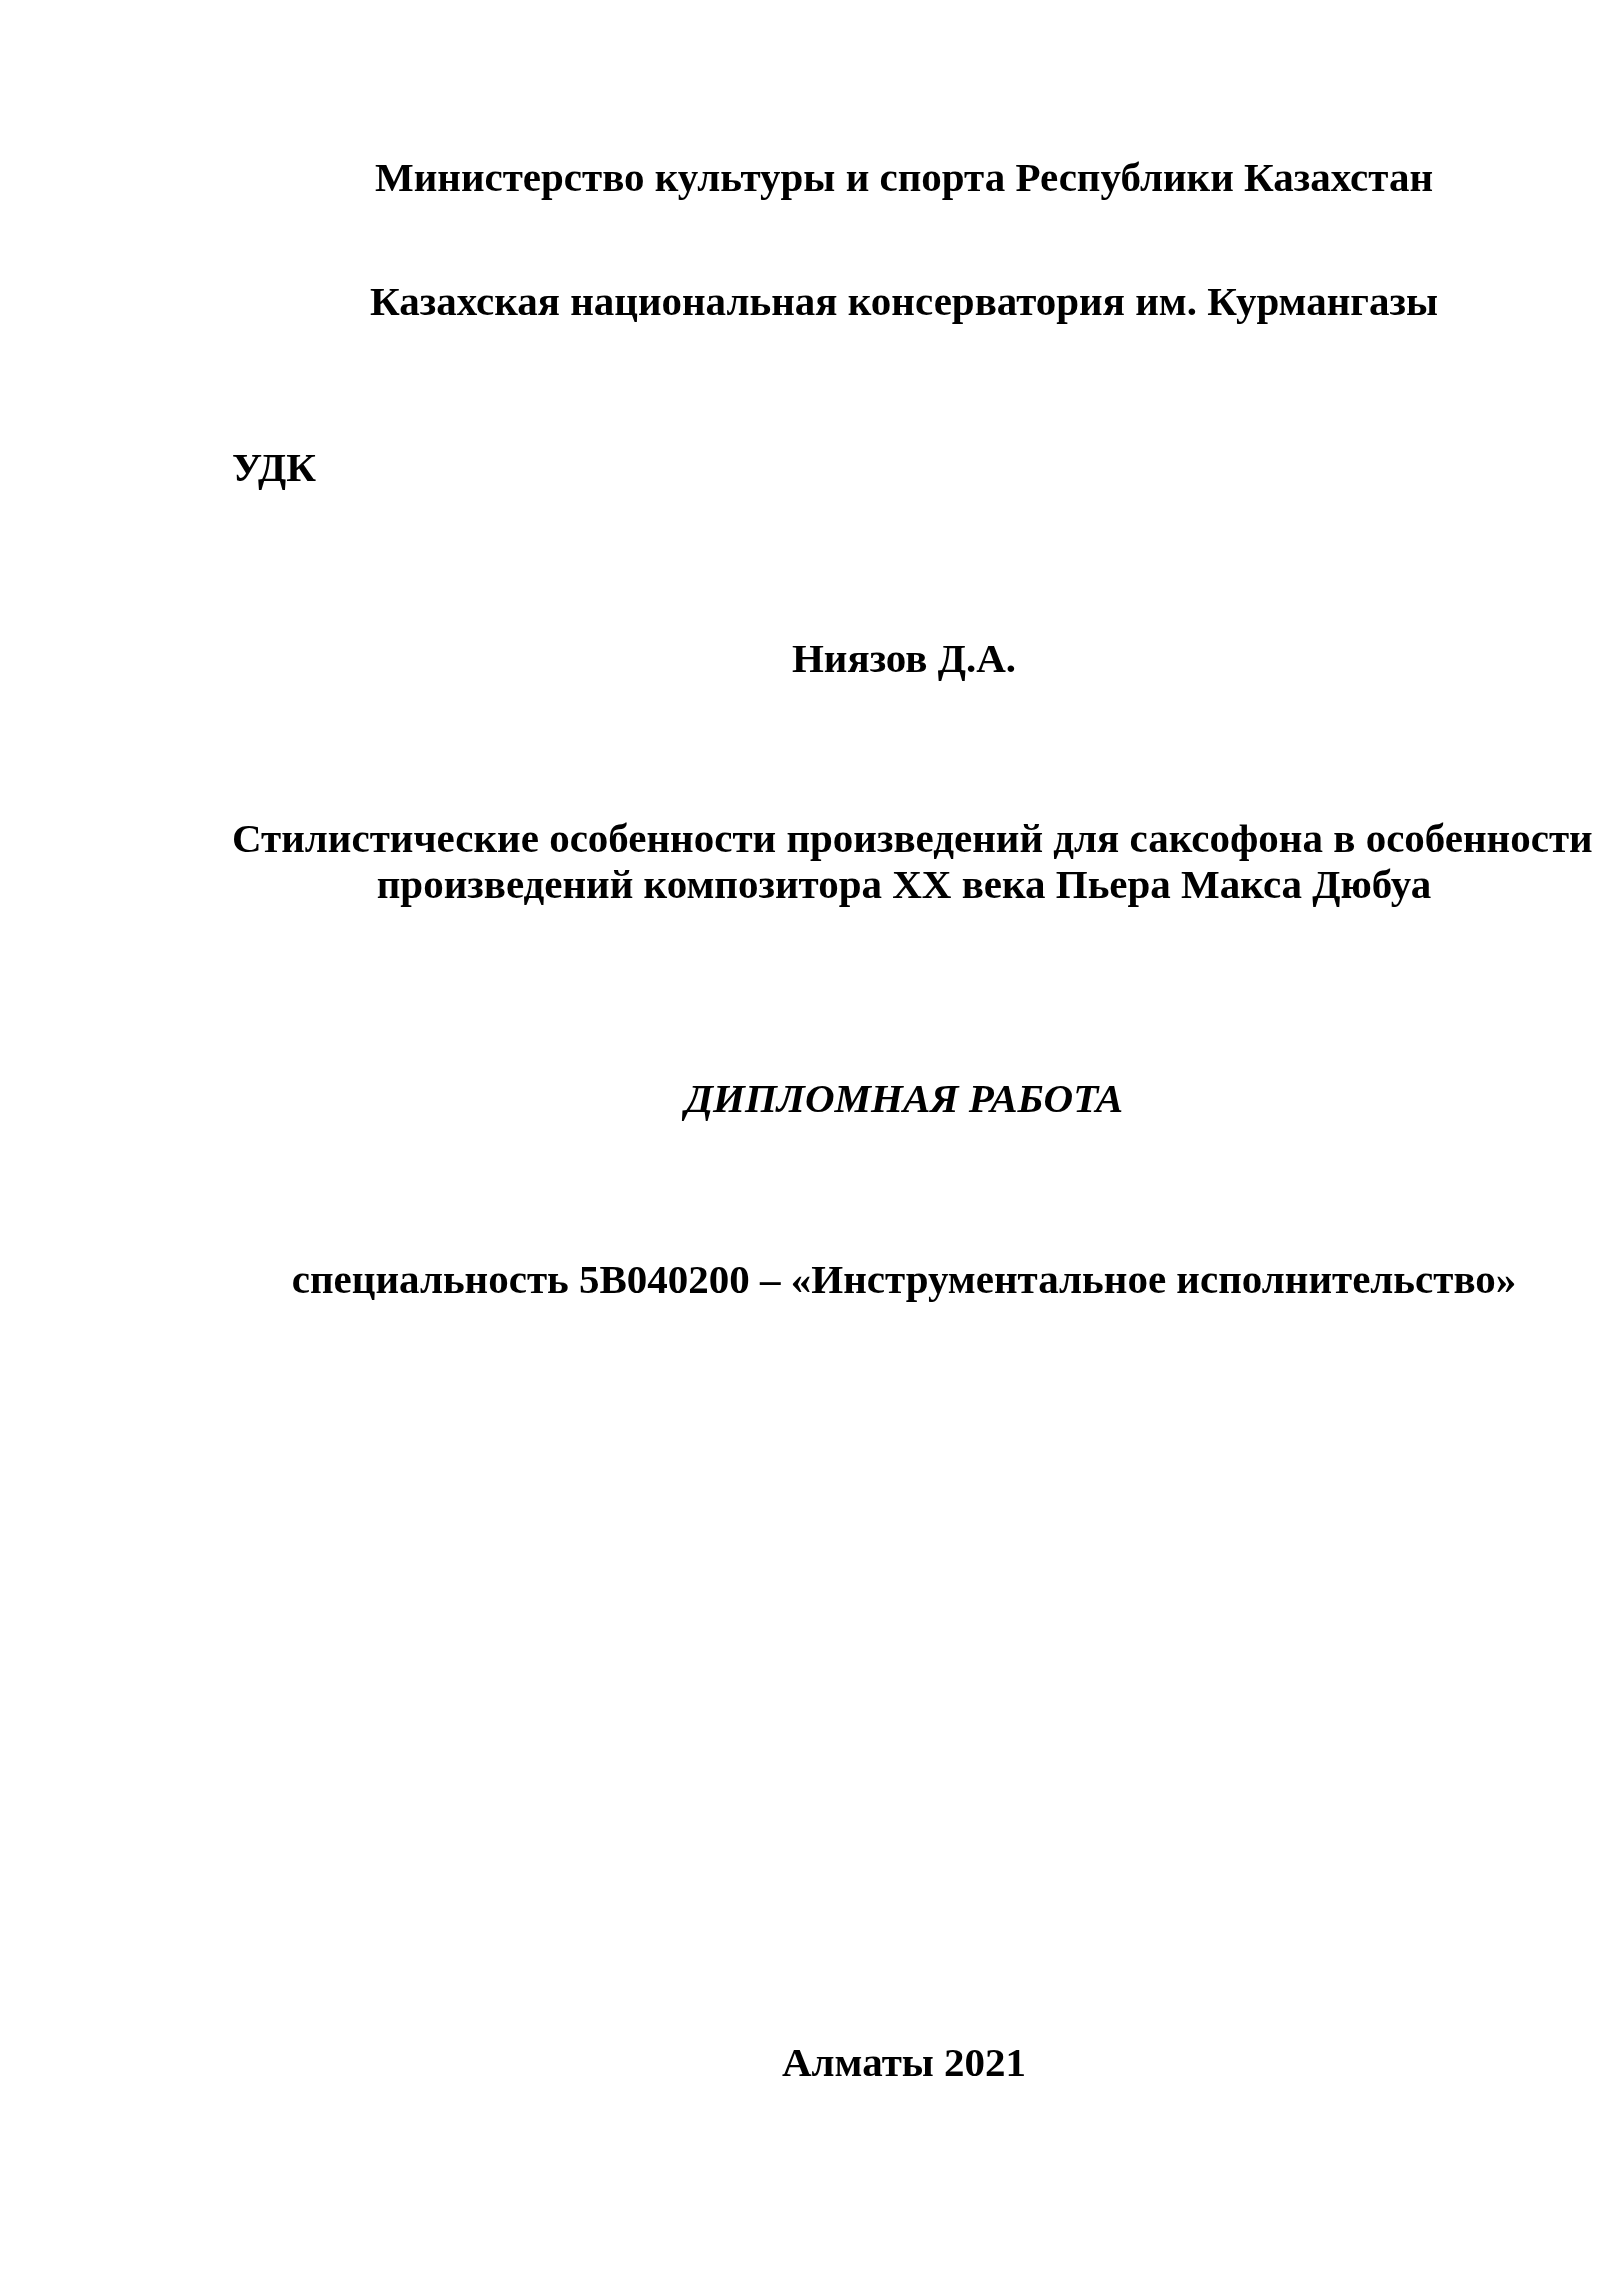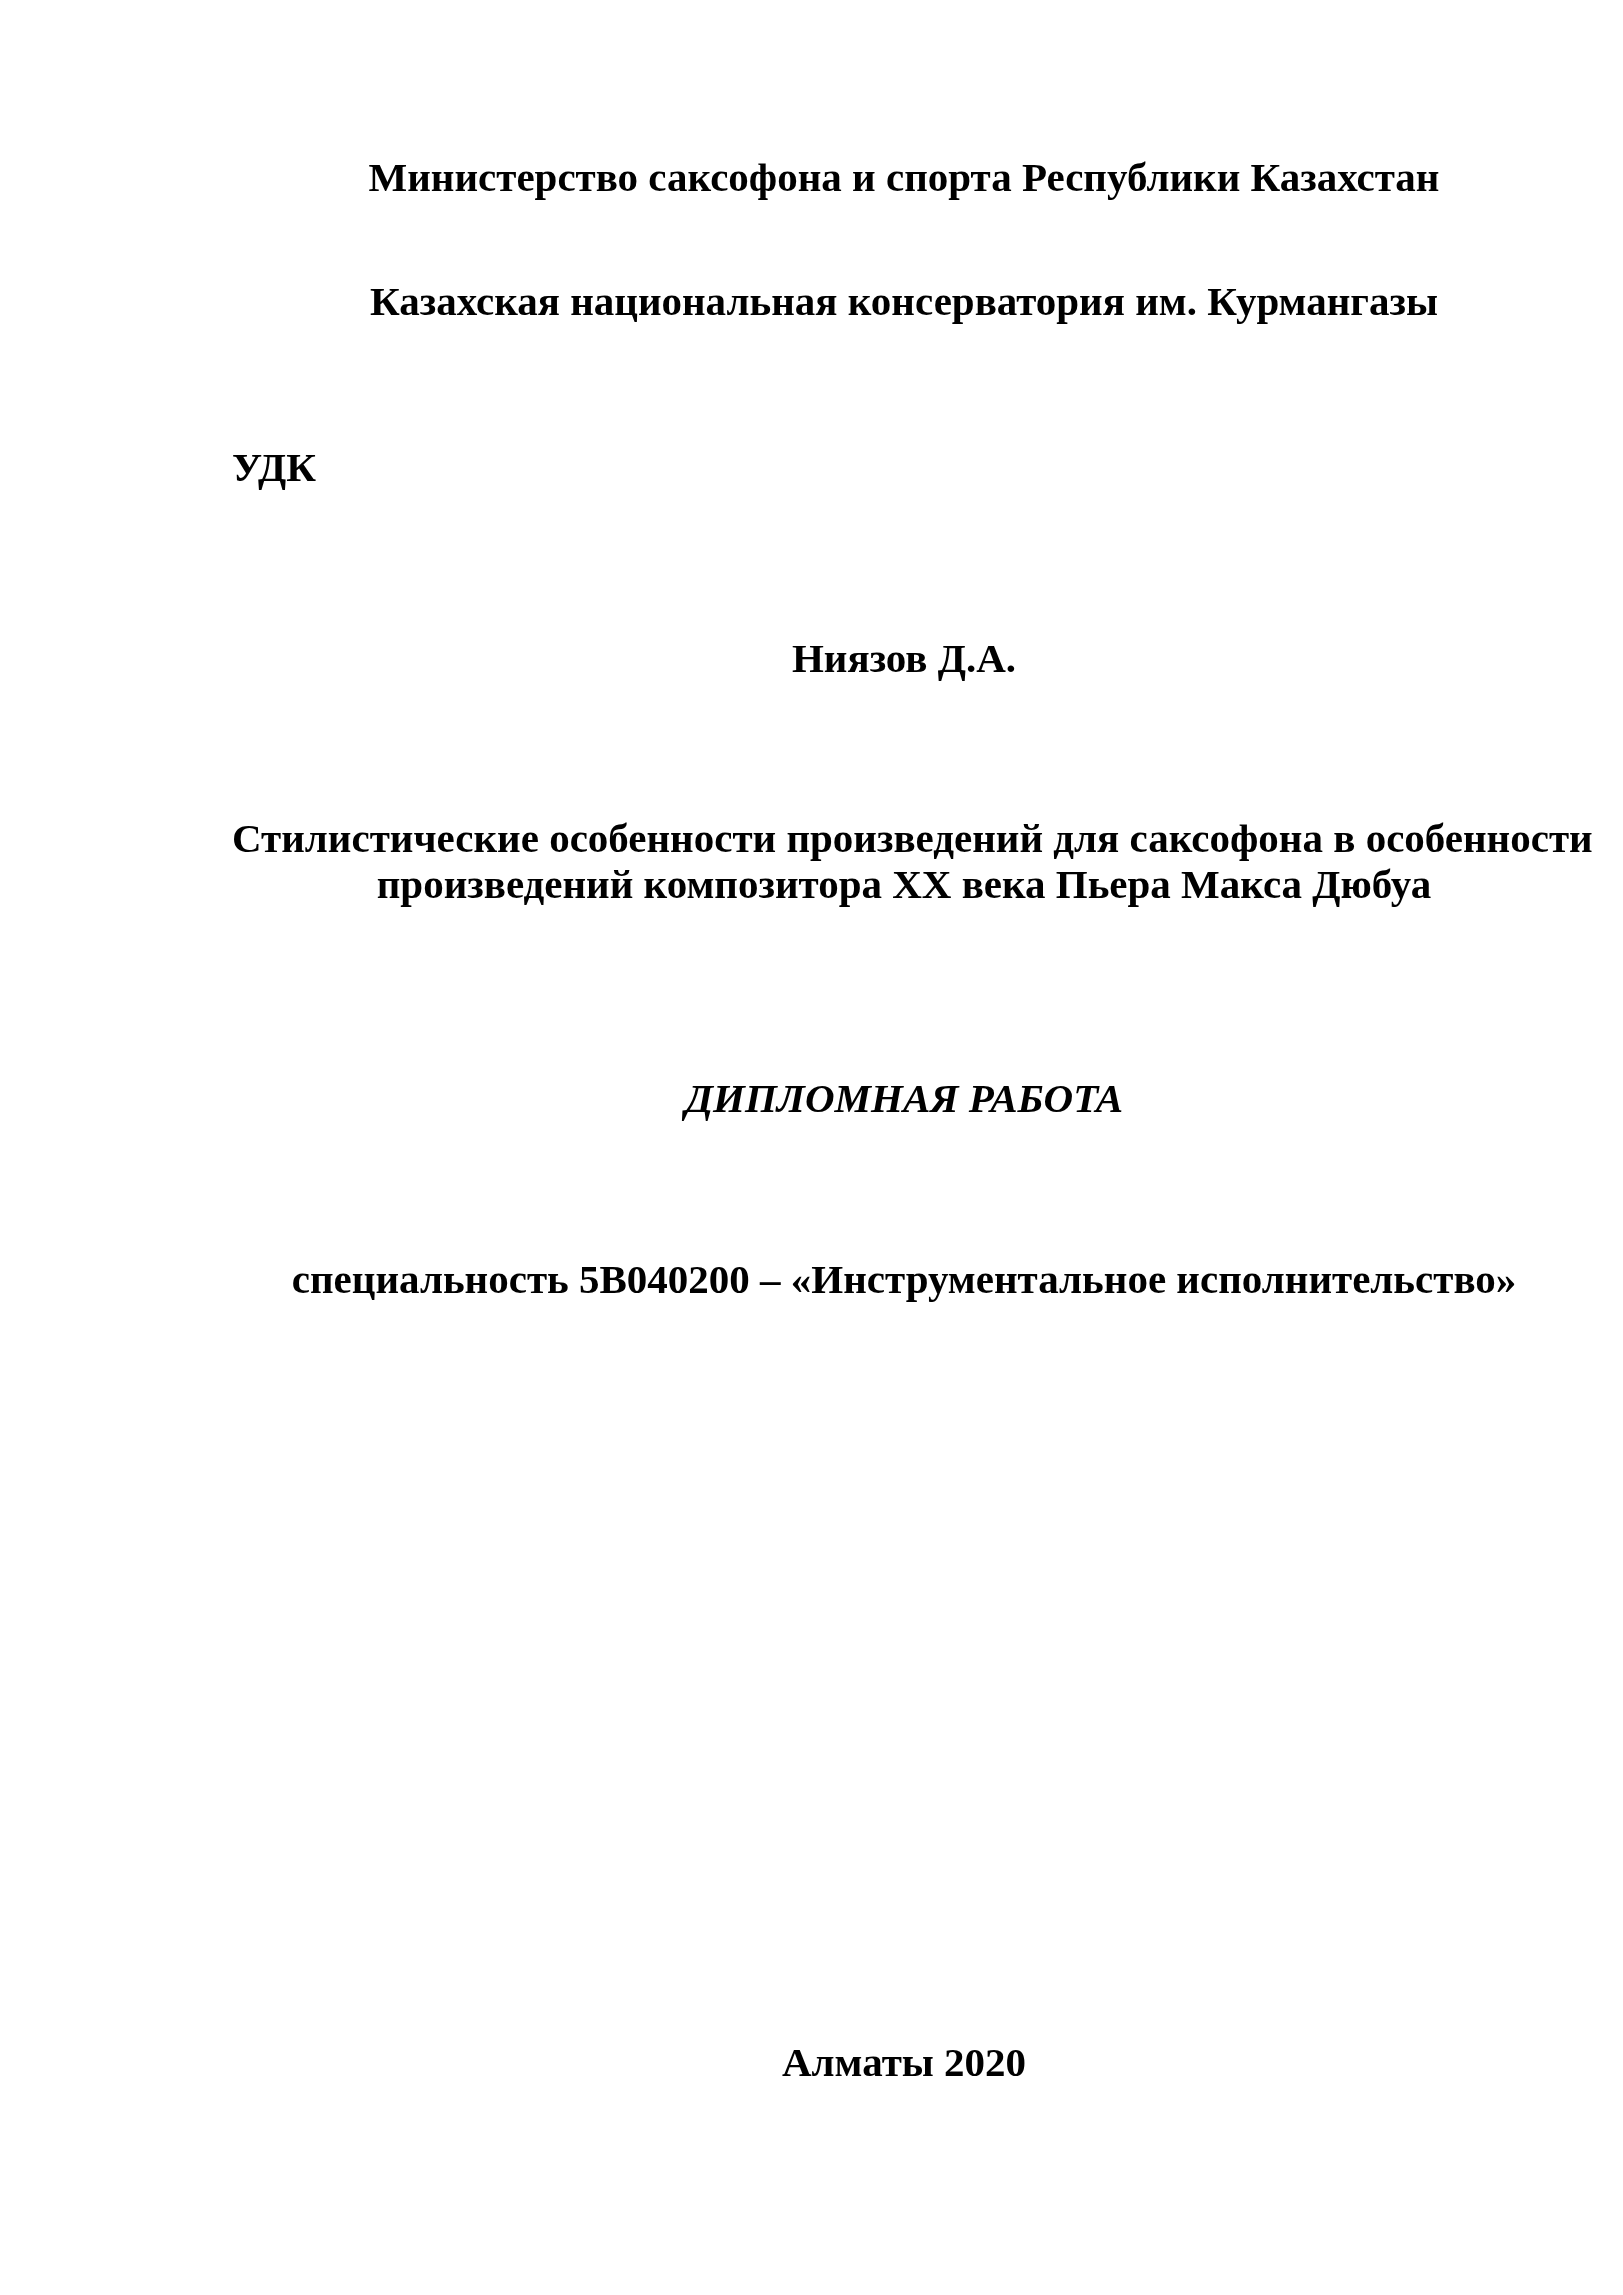--- a/index.html
+++ b/index.html
@@ -49,33 +49,33 @@
   .top-title       { top: 815px; }
   .top-worktype    { top: 1078px; font-style: italic; }
   .top-specialty   { top: 1259px; }
   .top-cityyear    { top: 2042px; }
 </style>
 </head>
 <body>
 
 <div class="page">
 
-  <div class="textline top-ministry">Министерство саксофона и спорта Республики Казахстан</div>
+  <div class="textline top-ministry">Министерство культуры и спорта Республики Казахстан</div>
 
   <div class="textline top-institution">Казахская национальная консерватория им. Курмангазы</div>
 
   <div class="textline left top-udc">УДК</div>
 
   <div class="textline top-author">Ниязов Д.А.</div>
 
   <div class="title-block top-title">
     <span class="title-line">Стилистические особенности произведений для саксофона в особенности</span>
     <span class="title-line">произведений композитора XX века Пьера Макса Дюбуа</span>
   </div>
 
   <div class="textline top-worktype">ДИПЛОМНАЯ РАБОТА</div>
 
   <div class="textline top-specialty">специальность 5В040200 – «Инструментальное исполнительство»</div>
 
-  <div class="textline top-cityyear">Алматы 2020</div>
+  <div class="textline top-cityyear">Алматы 2021</div>
 
 </div>
 
 
 </body></html>

